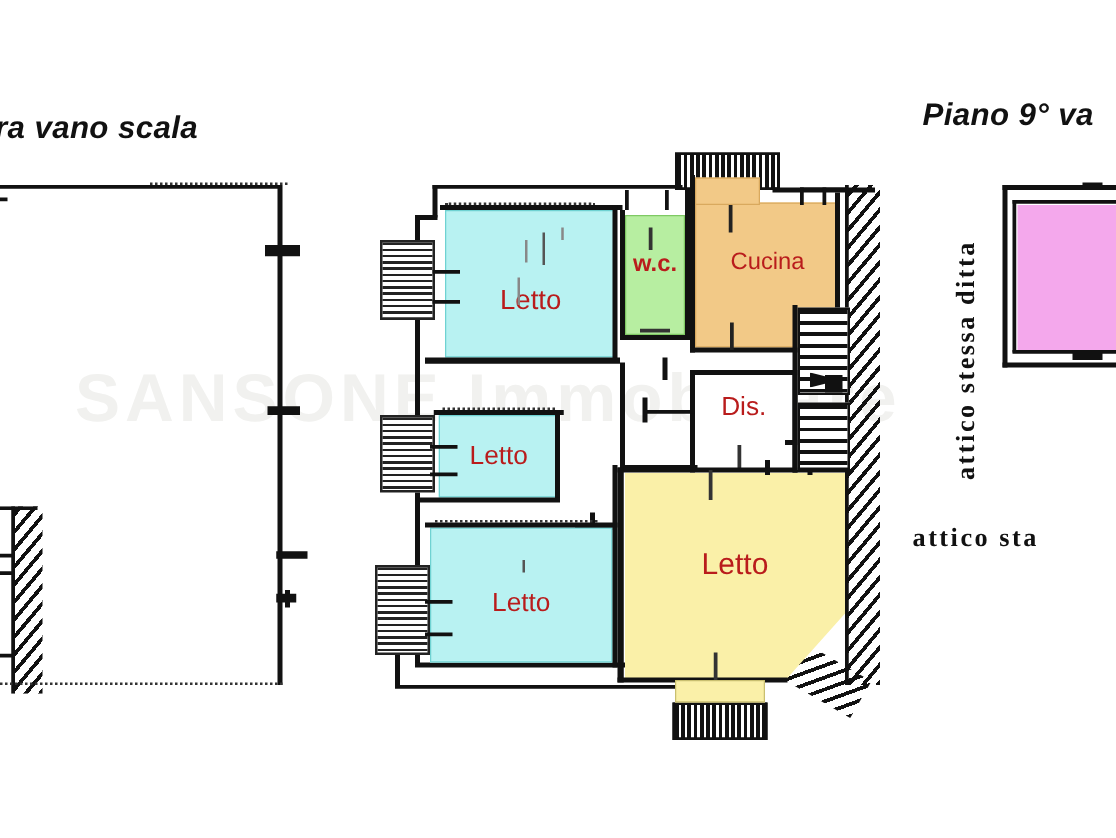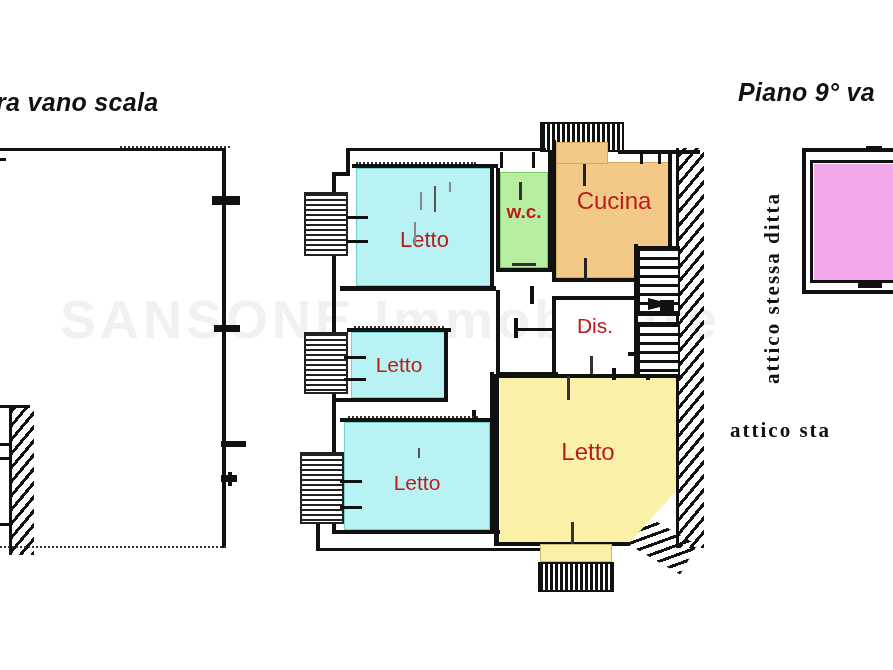--- a/index.html
+++ b/index.html
@@ -187,21 +187,21 @@
     <div class="wall" style="left:496px;top:168px;width:4px;height:104px;"></div>
     <div class="wall" style="left:548px;top:152px;width:4px;height:120px;"></div>
     <div class="wall" style="left:496px;top:268px;width:56px;height:4px;"></div>
 
     <div class="wall" style="left:500px;top:152px;width:3px;height:16px;"></div>
     <div class="wall" style="left:532px;top:152px;width:3px;height:16px;"></div>
     <div class="thinwall" style="left:519px;top:182px;width:3px;height:18px;background:#333;"></div>
     <div class="thinwall" style="left:512px;top:263px;width:24px;height:3px;background:#333;"></div>
 
     <div class="room" style="left:556px;top:162px;width:116px;height:116px;background:#f2c987;border:1px solid #d9a95e;">
-      <div class="rlabel" style="top:24px;font-size:24px;">Cucina</div>
+      <div class="rlabel" style="top:36px;font-size:19px;">Cucina</div>
     </div>
 
     <div class="room" style="left:556px;top:142px;width:52px;height:22px;background:#f2c987;border:1px solid #d9a95e;"></div>
     <div class="wall" style="left:552px;top:140px;width:4px;height:142px;"></div>
     <div class="wall" style="left:668px;top:154px;width:4px;height:128px;"></div>
     <div class="wall" style="left:552px;top:278px;width:122px;height:4px;"></div>
 
     <div class="thinwall" style="left:583px;top:164px;width:3px;height:22px;background:#222;"></div>
     <div class="thinwall" style="left:584px;top:258px;width:3px;height:22px;background:#222;"></div>
 

